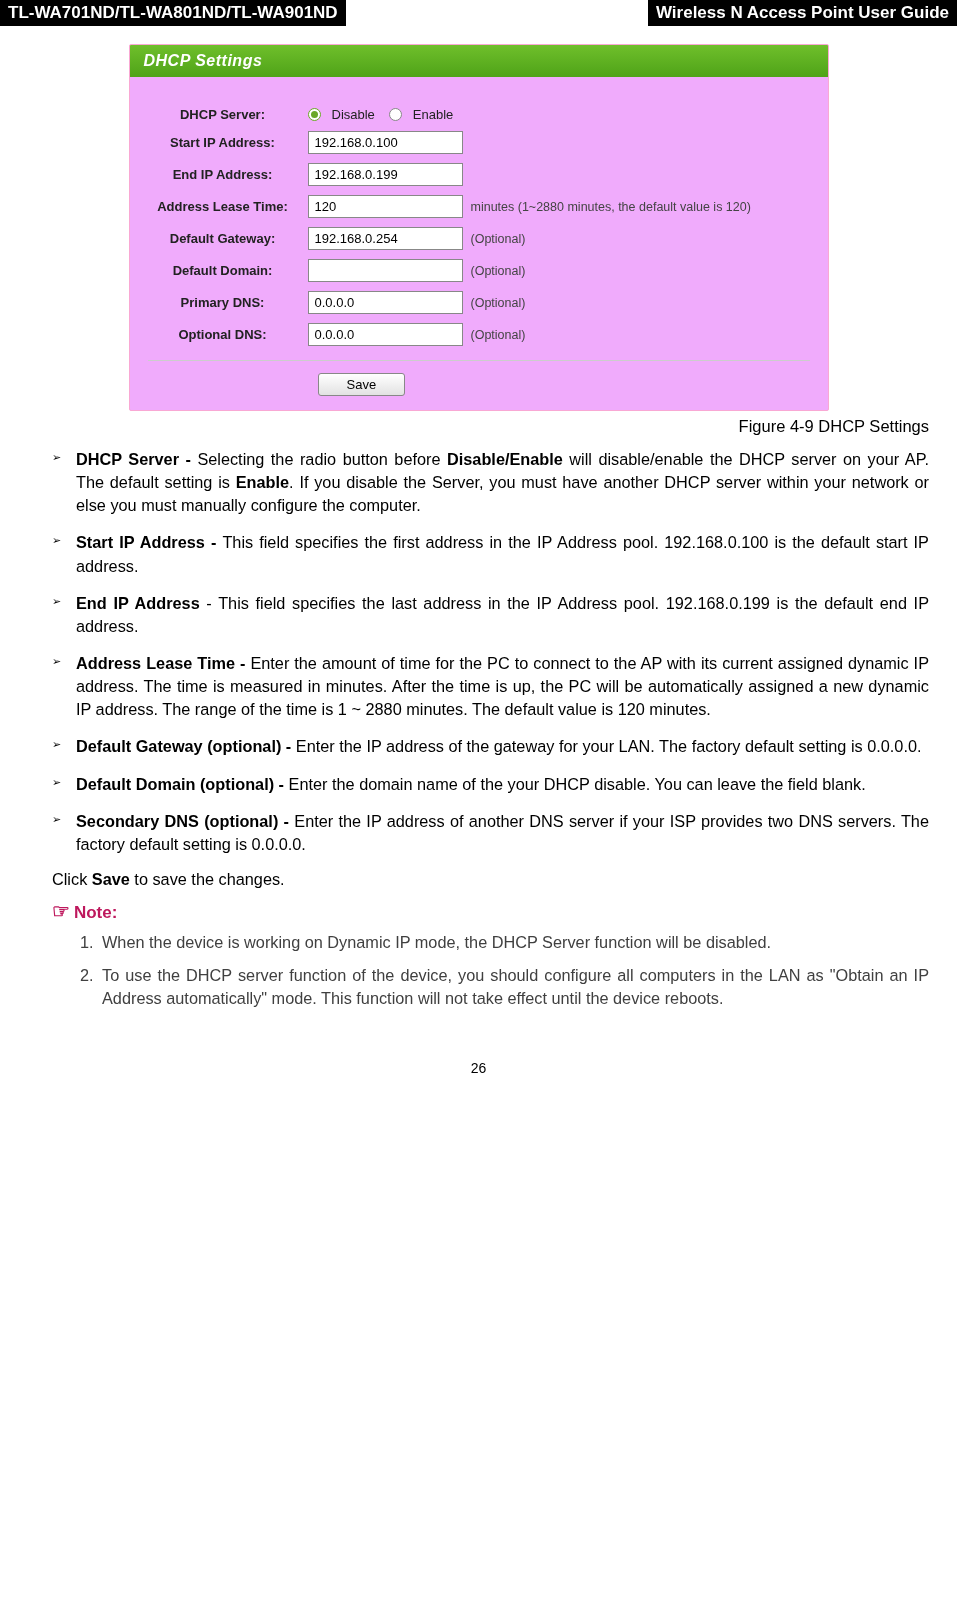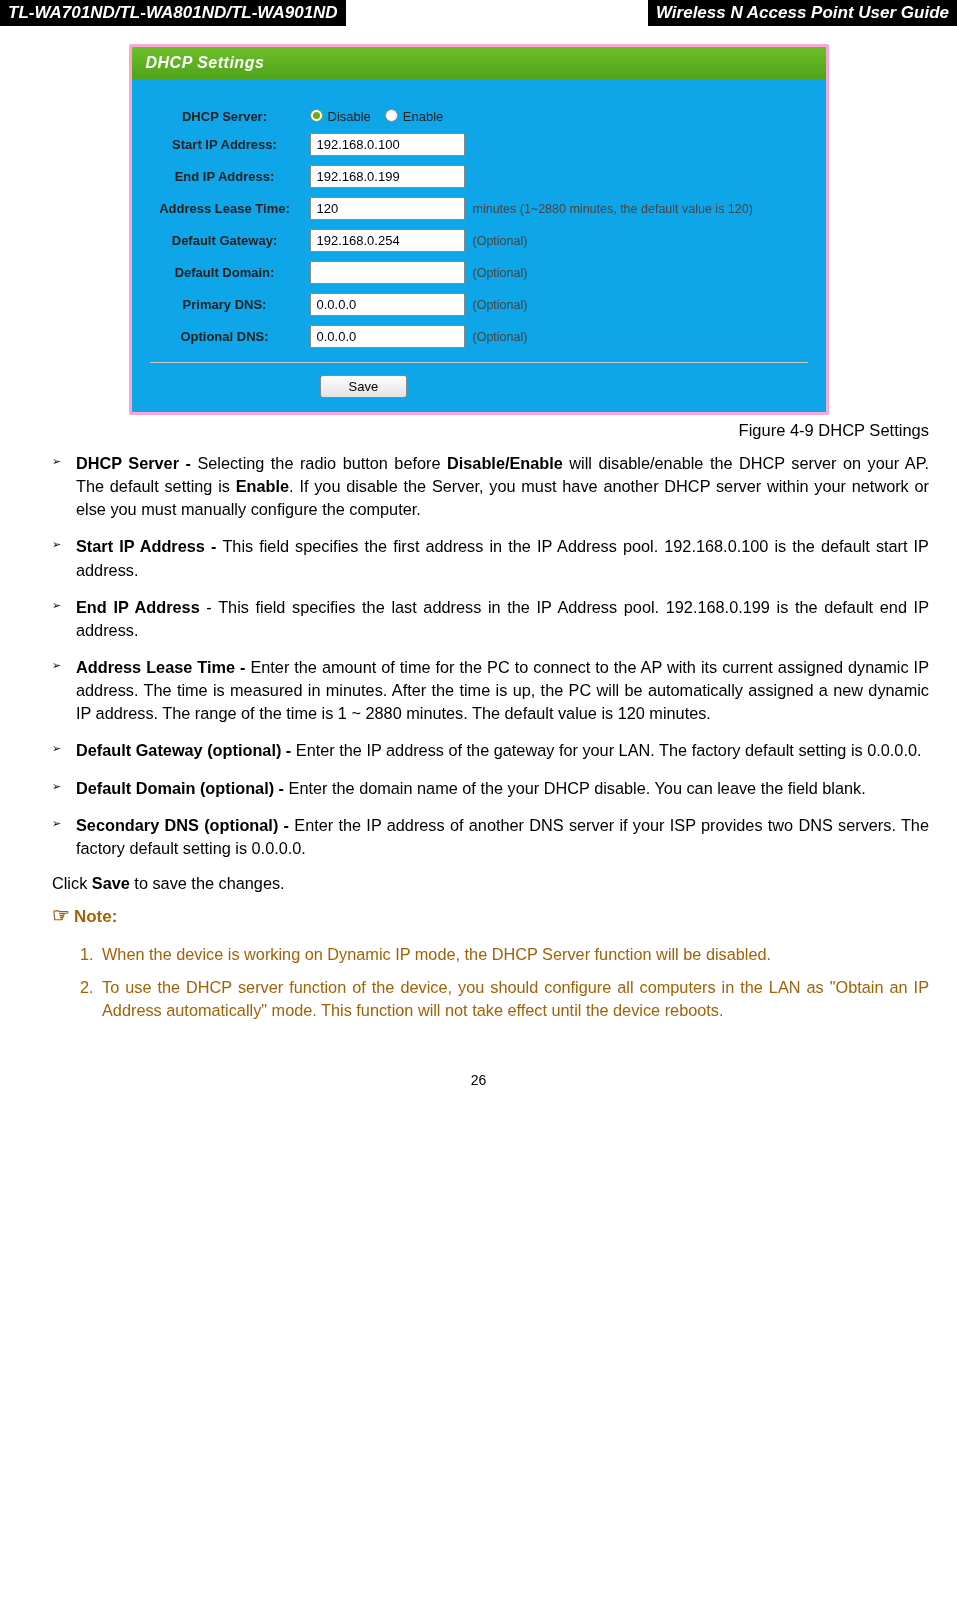--- a/index.html
+++ b/index.html
@@ -18,28 +18,27 @@
     justify-content: space-between;
     margin: 0 -28px 18px -28px;
     padding: 0;
   }
   .header-wrap span {
     background: #000;
     color: #fff;
     font-weight: bold;
     padding: 3px 8px;
     font-size: 17px;
-    font-style: italic;
   }
   .figure-box {
-    border: 3px solid #f9a8d4;
+    border: 1px solid #f9a8d4;
     border-radius: 2px;
     width: 700px;
     margin: 10px auto 6px auto;
-    background: #0ea5e9;
+    background: #f0abfc;
     overflow: hidden;
   }
   .panel-title {
     background: linear-gradient(#6fbf2b, #4fa318);
     color: #fff;
     font-weight: bold;
     font-style: italic;
     padding: 7px 14px;
     font-size: 16px;
     letter-spacing: 0.5px;
@@ -62,21 +61,21 @@
   }
   .form-row input[type="text"] {
     border: 1px solid #888;
     padding: 3px 6px;
     font-size: 13px;
     width: 155px;
     background: #fff;
   }
   .form-row .short { width: 65px; }
   .form-row .hint { margin-left: 8px; color: #444; font-size: 12.5px; }
-  .radio-wrap { display: inline-flex; align-items: flex-start; margin-right: 14px; }
+  .radio-wrap { display: inline-flex; align-items: center; margin-right: 14px; gap: 6px; }
   .radio-disabled-dot {
     width: 13px; height: 13px; border: 1px solid #6aa827; border-radius: 50%;
     display: inline-flex; align-items: center; justify-content: center; margin-right: 5px;
     background:#fff;
   }
   .radio-disabled-dot .inner { width:7px; height:7px; background:#6aa827; border-radius:50%; }
   .radio-enable-dot {
     width: 13px; height: 13px; border: 1px solid #888; border-radius: 50%;
     display:inline-block; margin-right:5px; background:#fff;
   }
@@ -106,30 +105,30 @@
   ul.bullets > li::before {
     content: "➢";
     position: absolute;
     left: 0;
     top: 2px;
     font-size: 11px;
     color: #000;
   }
   .body-text { padding: 0 0 0 24px; margin-bottom: 10px; font-size:16.3px;}
   .note-head {
-    color: #a16207;
+    color: #be185d;
     font-weight: bold;
     font-size: 17px;
     padding-left: 24px;
     margin-top: 6px;
-    margin-bottom: 16px;
+    margin-bottom: 8px;
   }
   .note-head .hand { font-size: 20px; margin-right: 4px; }
   ol.notes {
-    color: #a16207;
+    color: #404040;
     padding-left: 70px;
     font-size: 16.3px;
   }
   ol.notes li {
     margin-bottom: 10px;
     text-align: justify;
     line-height: 1.42;
     padding-left: 4px;
   }
   .page-num { text-align: center; margin-top: 50px; font-size: 14px; }

